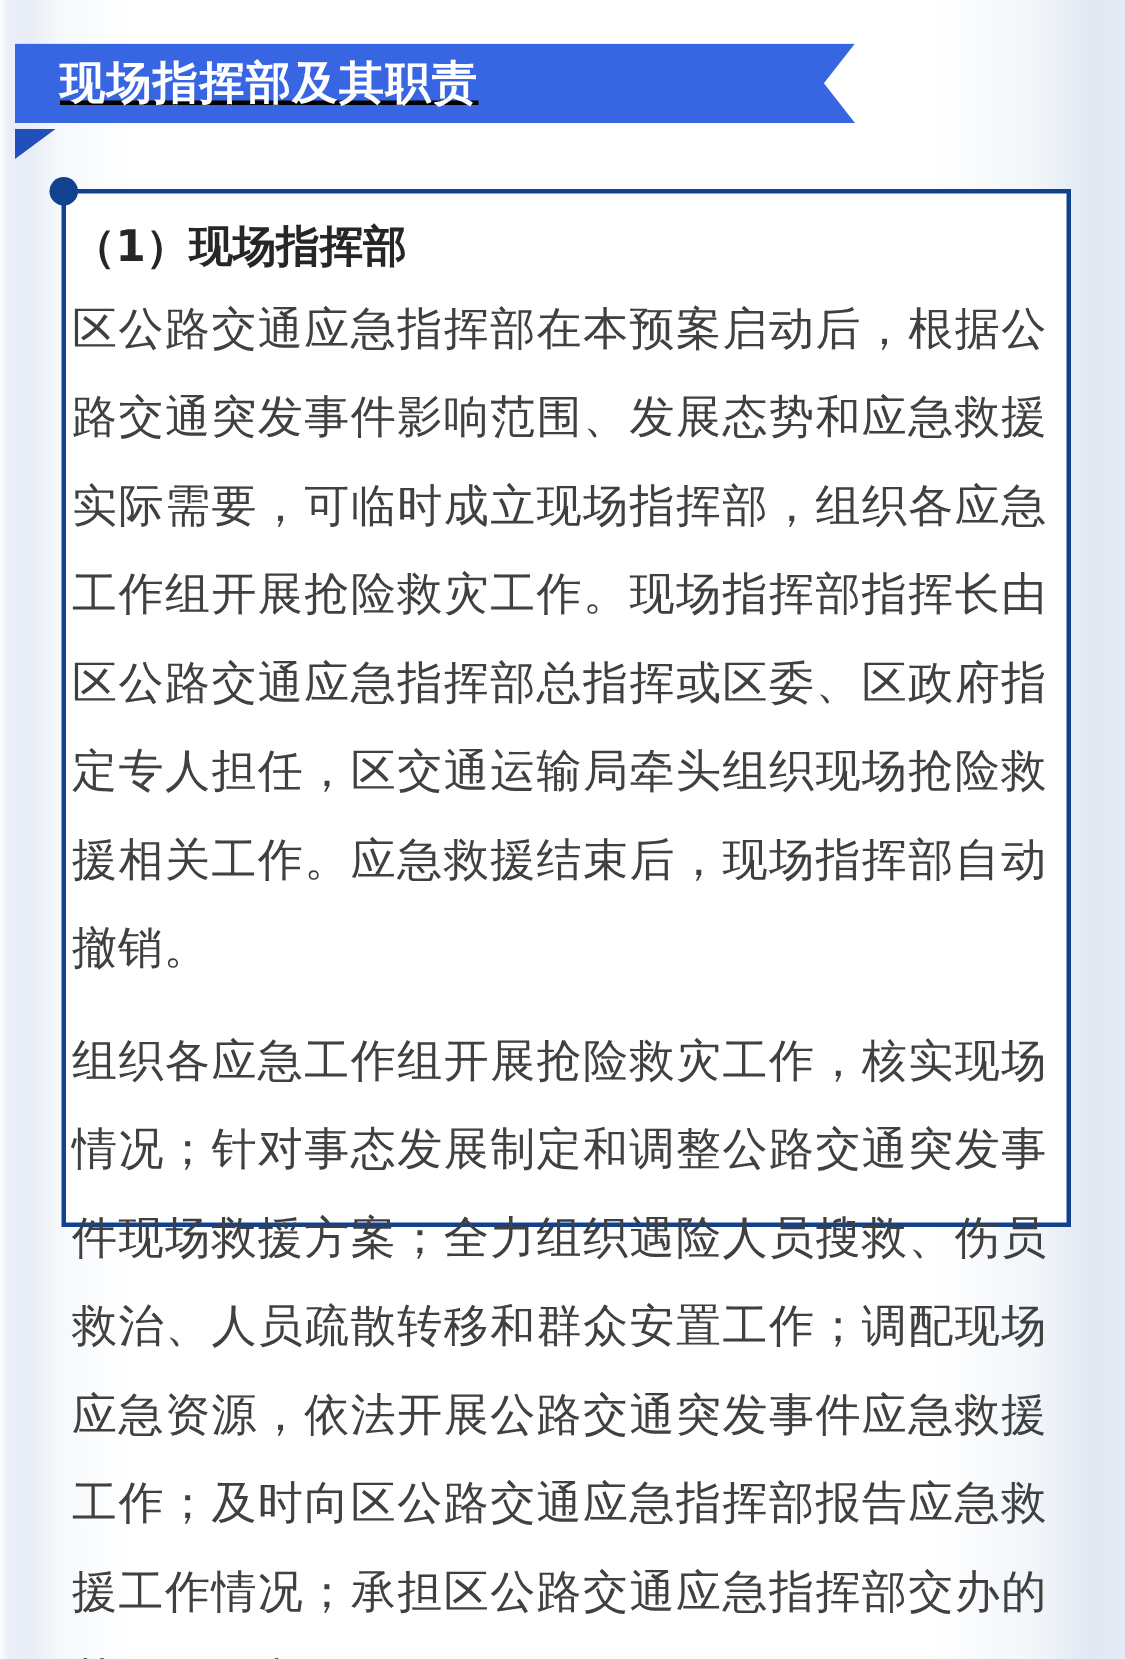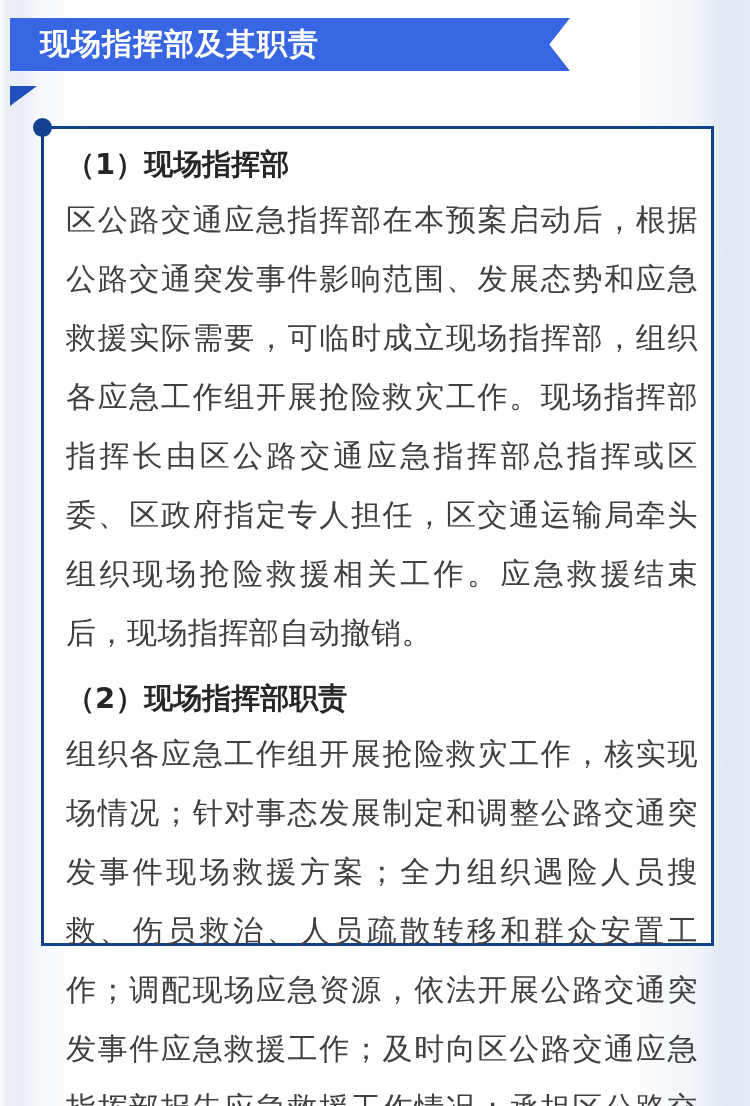--- a/index.html
+++ b/index.html
@@ -12,27 +12,28 @@
     background: linear-gradient(90deg,
       #fdfdfe 0px, #eaeff6 6px, #e9eef6 22px, #f6f9fc 40px,
       #ffffff 90px, #ffffff 620px, #f2f6fa 690px,
       #e0e8f2 726px, #e4ebf4 750px);
   }
 
   
   .banner {
     position: absolute;
     left: 10px;
-    top: 18px;
+    top: 29px;
     width: 560px;
     height: 53px;
     background: #3866e2;
     clip-path: polygon(0 0, 100% 0, 96.3% 50%, 100% 100%, 0 100%);
     display: flex;
     align-items: center;
+    text-decoration: underline;
   }
   .banner-title {
     color: #ffffff;
     font-size: 30px;
     font-weight: 700;
     padding-left: 30px;
     letter-spacing: 1px;
     white-space: nowrap;
   }
   .banner-fold {
@@ -44,25 +45,25 @@
     background: #2150bd;
     clip-path: polygon(0 0, 100% 0, 0 100%);
   }
 
   
   .card {
     position: absolute;
     left: 41px;
     top: 126px;
     width: 673px;
-    height: 820px;
+    height: 692px;
     box-sizing: border-box;
     background: #ffffff;
     border: 3px solid #12418f;
-    padding: 15px 13px 0 22px;
+    padding: 15px 13px 0 4px;
   }
   .corner-dot {
     position: absolute;
     left: -11px;
     top: -11px;
     width: 19px;
     height: 19px;
     border-radius: 50%;
     background: #12418f;
   }
@@ -90,15 +91,14 @@
   <span class="banner-title">现场指挥部及其职责</span>
 </div>
 <div class="banner-fold"></div>
 
 <div class="card">
   <div class="corner-dot"></div>
 
   <h3 class="sec-heading">（1）现场指挥部</h3>
   <p class="sec-body">区公路交通应急指挥部在本预案启动后，根据公路交通突发事件影响范围、发展态势和应急救援实际需要，可临时成立现场指挥部，组织各应急工作组开展抢险救灾工作。现场指挥部指挥长由区公路交通应急指挥部总指挥或区委、区政府指定专人担任，区交通运输局牵头组织现场抢险救援相关工作。应急救援结束后，现场指挥部自动撤销。</p>
 
-  <h3 class="sec-heading">（2）现场指挥部职责</h3>
   <p class="sec-body">组织各应急工作组开展抢险救灾工作，核实现场情况；针对事态发展制定和调整公路交通突发事件现场救援方案；全力组织遇险人员搜救、伤员救治、人员疏散转移和群众安置工作；调配现场应急资源，依法开展公路交通突发事件应急救援工作；及时向区公路交通应急指挥部报告应急救援工作情况；承担区公路交通应急指挥部交办的其他工作事项。</p>
 </div>
 
 </body></html>

